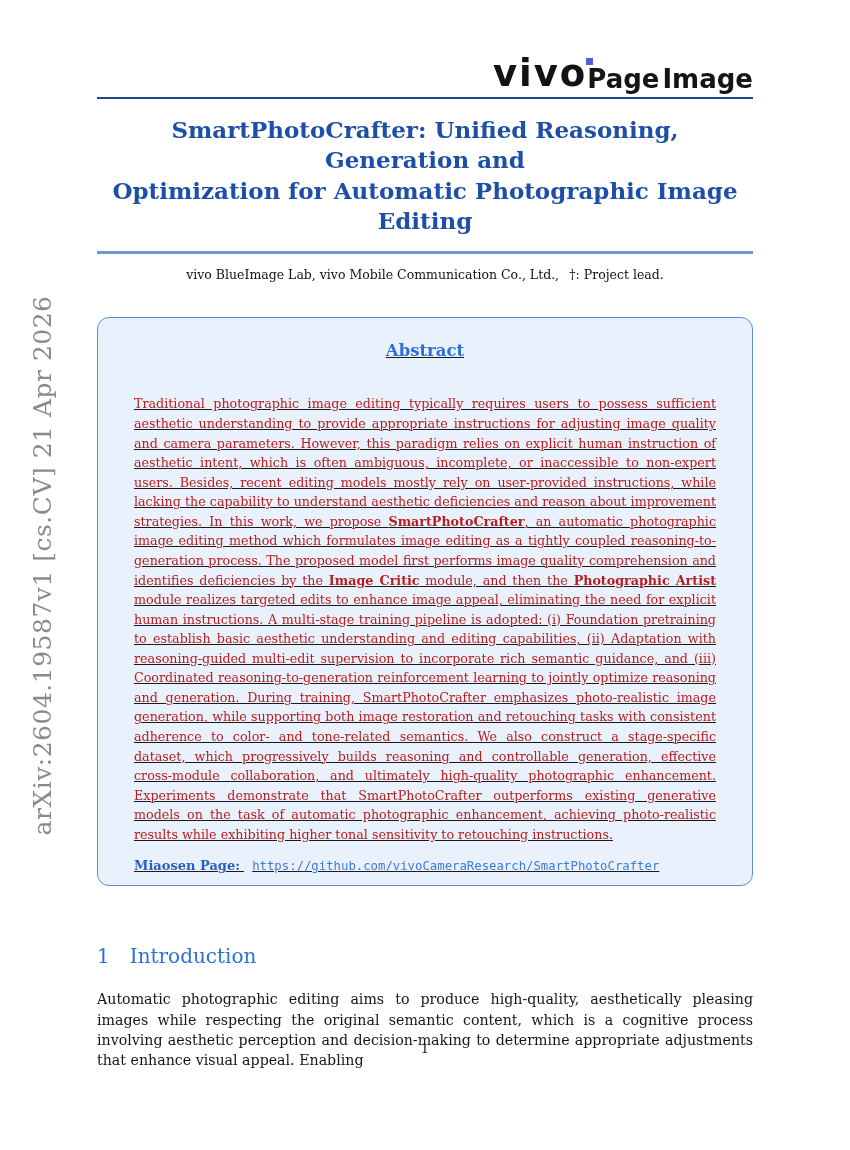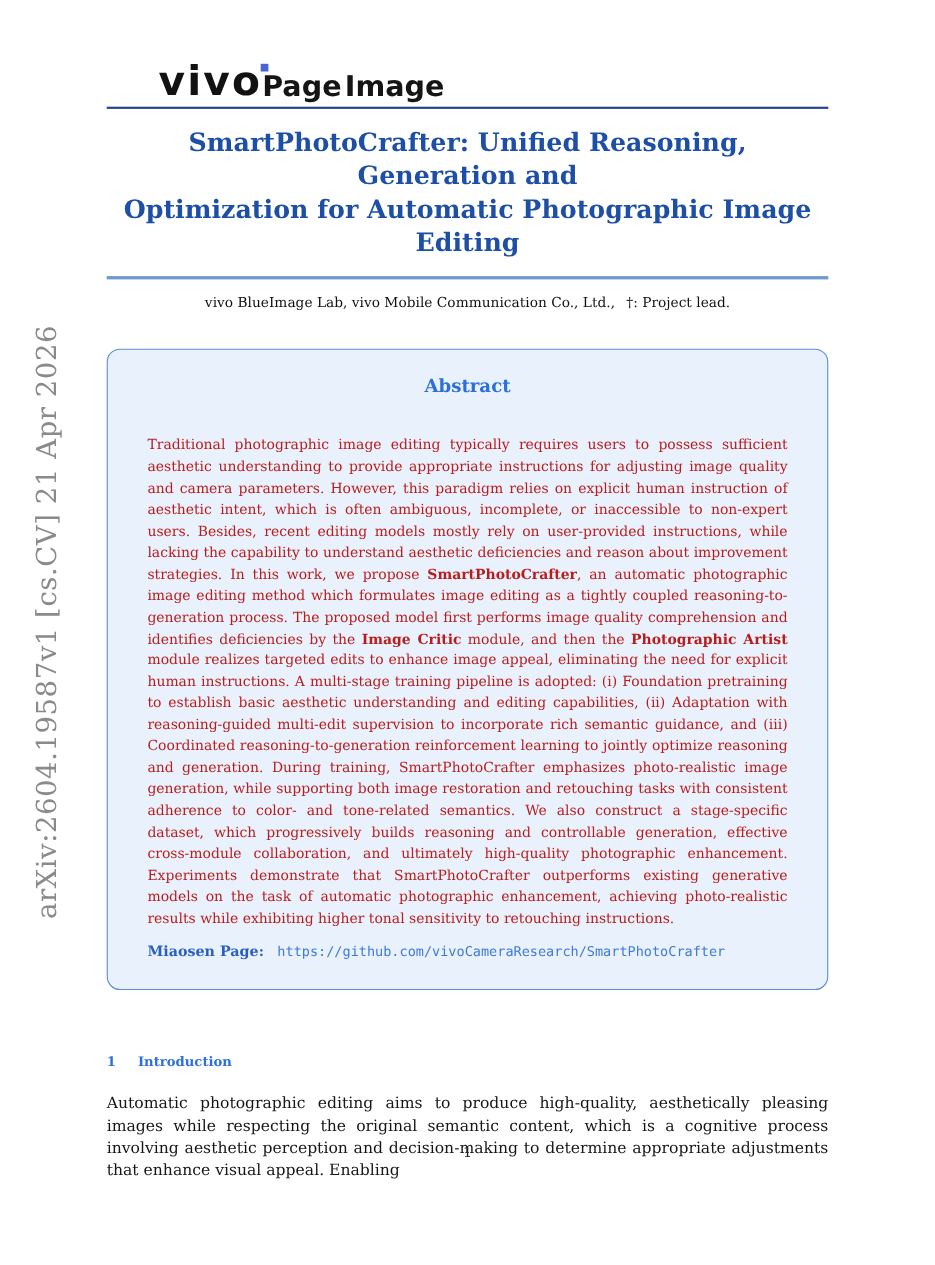--- a/index.html
+++ b/index.html
@@ -26,24 +26,23 @@
     font-size: 25px;
     color: #8a8a8a;
     letter-spacing: 0.5px;
     white-space: nowrap;
   }
   .content { padding: 50px 97px 0 97px; }
 
   
   .header-row {
     display: flex;
-    justify-content: flex-start;
+    justify-content: flex-end;
     align-items: flex-end;
     height: 42px;
-    margin-left: 47px;
   }
   .vivo-logo {
     font-family: "DejaVu Sans", sans-serif;
     font-size: 37px;
     font-weight: bold;
     letter-spacing: 2px;
     color: #121212;
     line-height: 1;
     text-transform: lowercase;
   }
@@ -101,22 +100,23 @@
     text-align: center;
     font-size: 12.5px;
     color: #111111;
   }
   
   .abstract-box {
     margin-top: 35px;
     background: #e9f2fc;
     border: 1.5px solid #5b8fd0;
     border-radius: 12px;
-    padding: 23px 36px 26px 36px;
+    padding: 23px 36px 12px 36px;
     min-height: 520px;
+    text-decoration: underline;
   }
   .abstract-heading {
     text-align: center;
     font-size: 16.5px;
     font-weight: bold;
     color: #2b6fd9;
   }
   .abstract-text {
     margin-top: 34px;
     font-size: 12.7px;
@@ -137,22 +137,22 @@
   .project-url {
     font-family: "DejaVu Sans Mono", monospace;
     font-size: 12.3px;
     color: #3f79d9;
     text-decoration: none;
     margin-left: 8px;
   }
   
   .section-heading {
     margin-top: 58px;
-    font-size: 12px;
-    font-weight: bold;
+    font-size: 20px;
+    font-weight: normal;
     color: #2b70dc;
   }
   .section-number { margin-right: 20px; }
   .intro-paragraph {
     margin-top: 21px;
     font-size: 14.2px;
     line-height: 1.42;
     text-align: justify;
     color: #161616;
     hyphens: auto;

